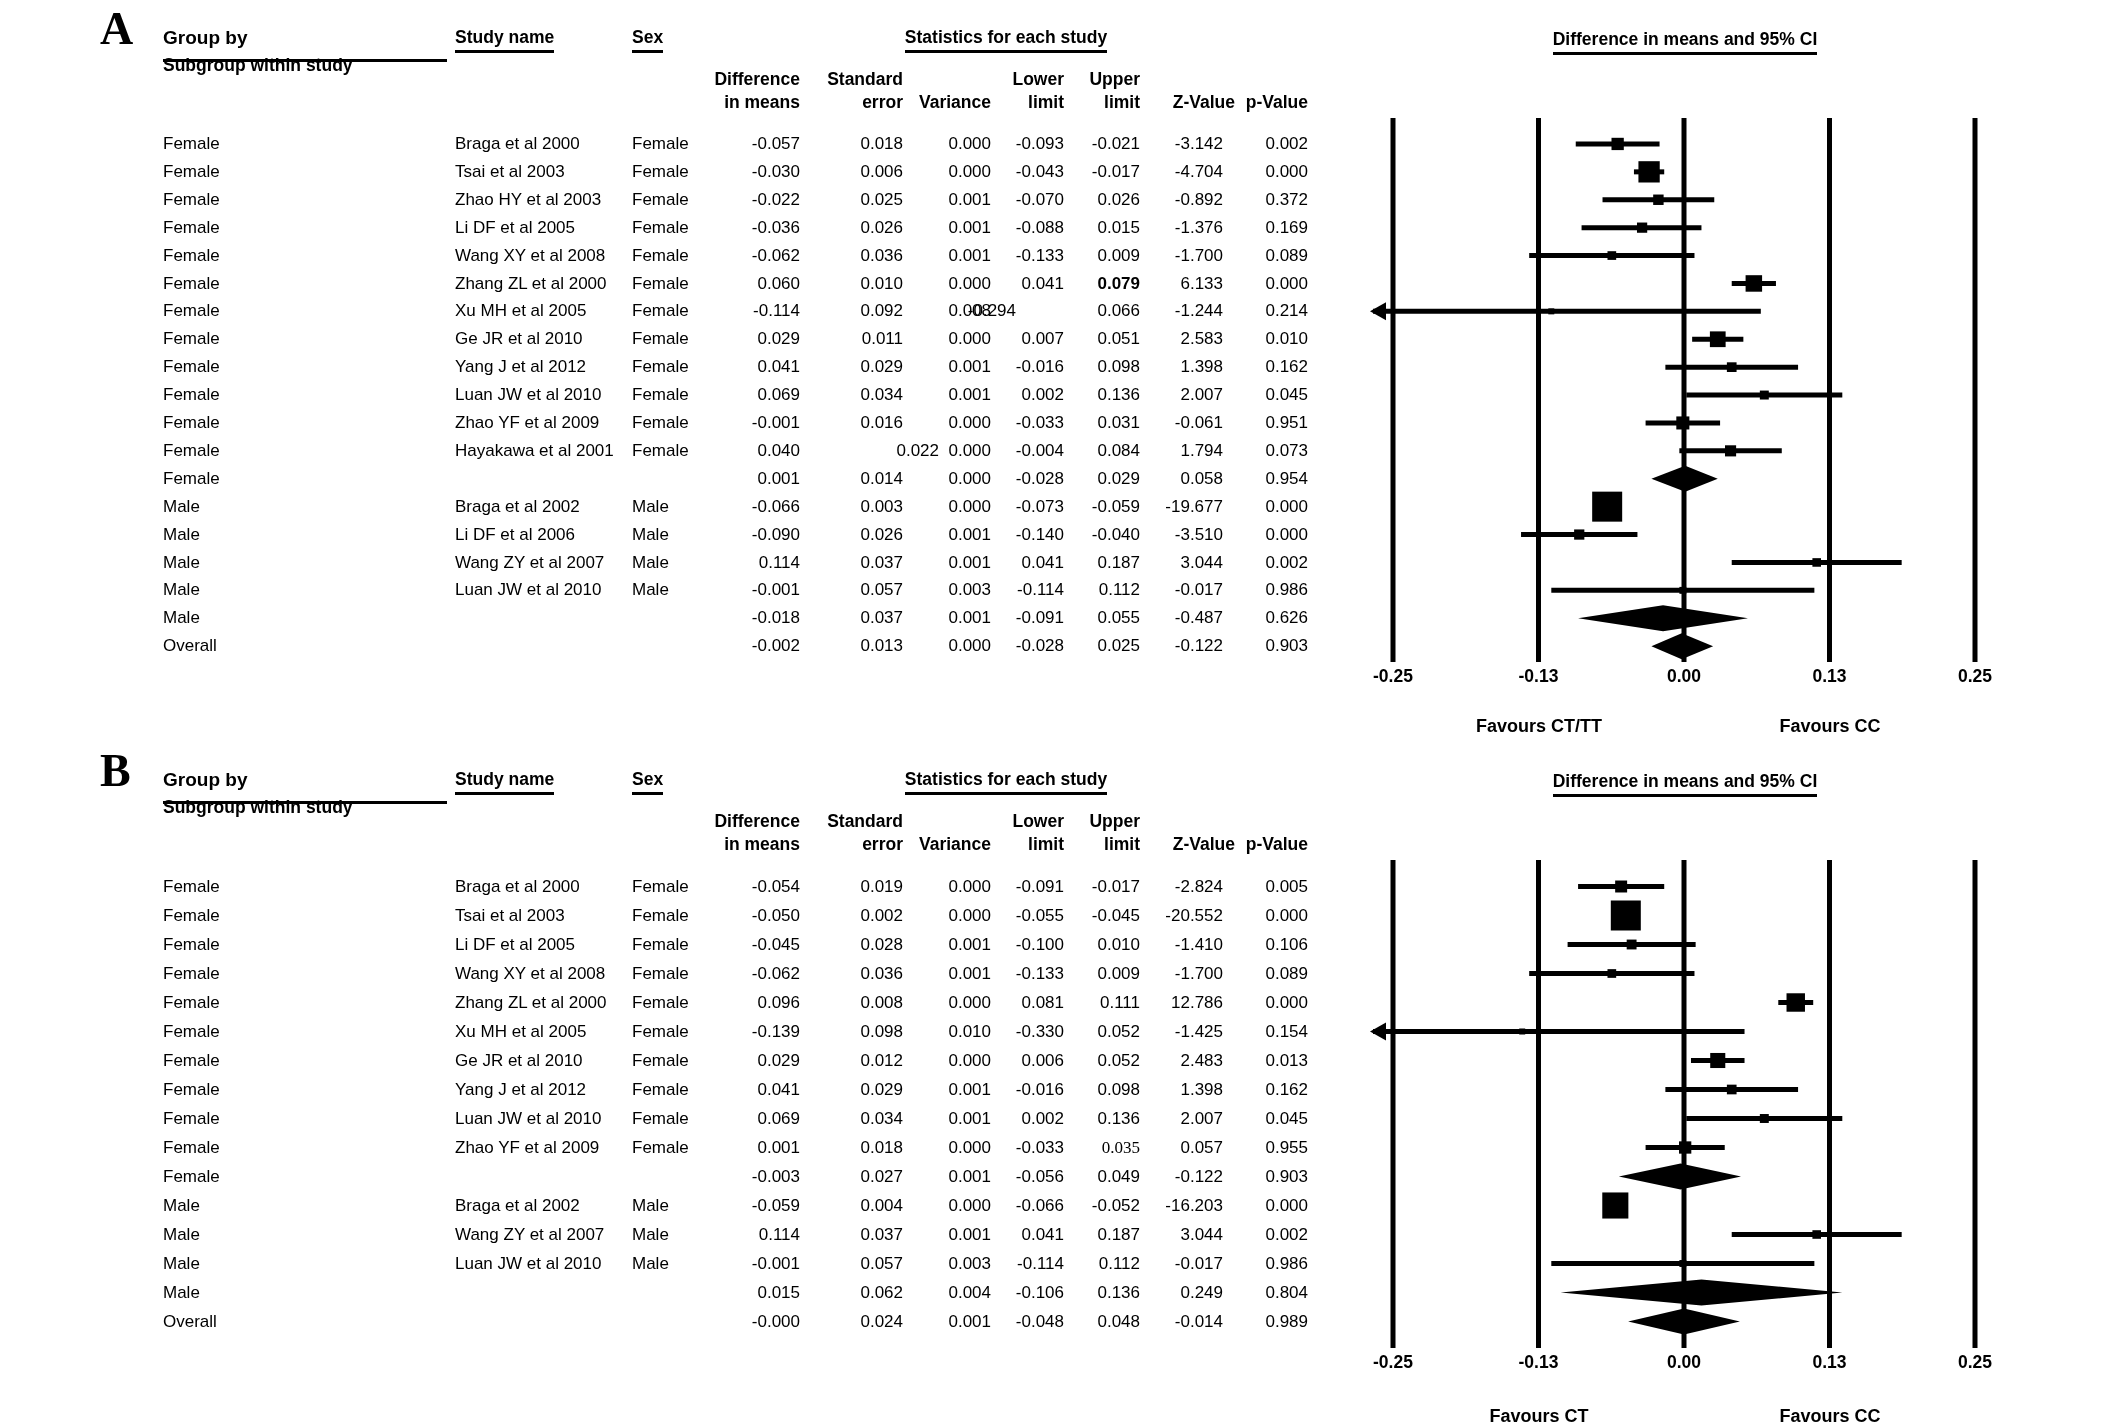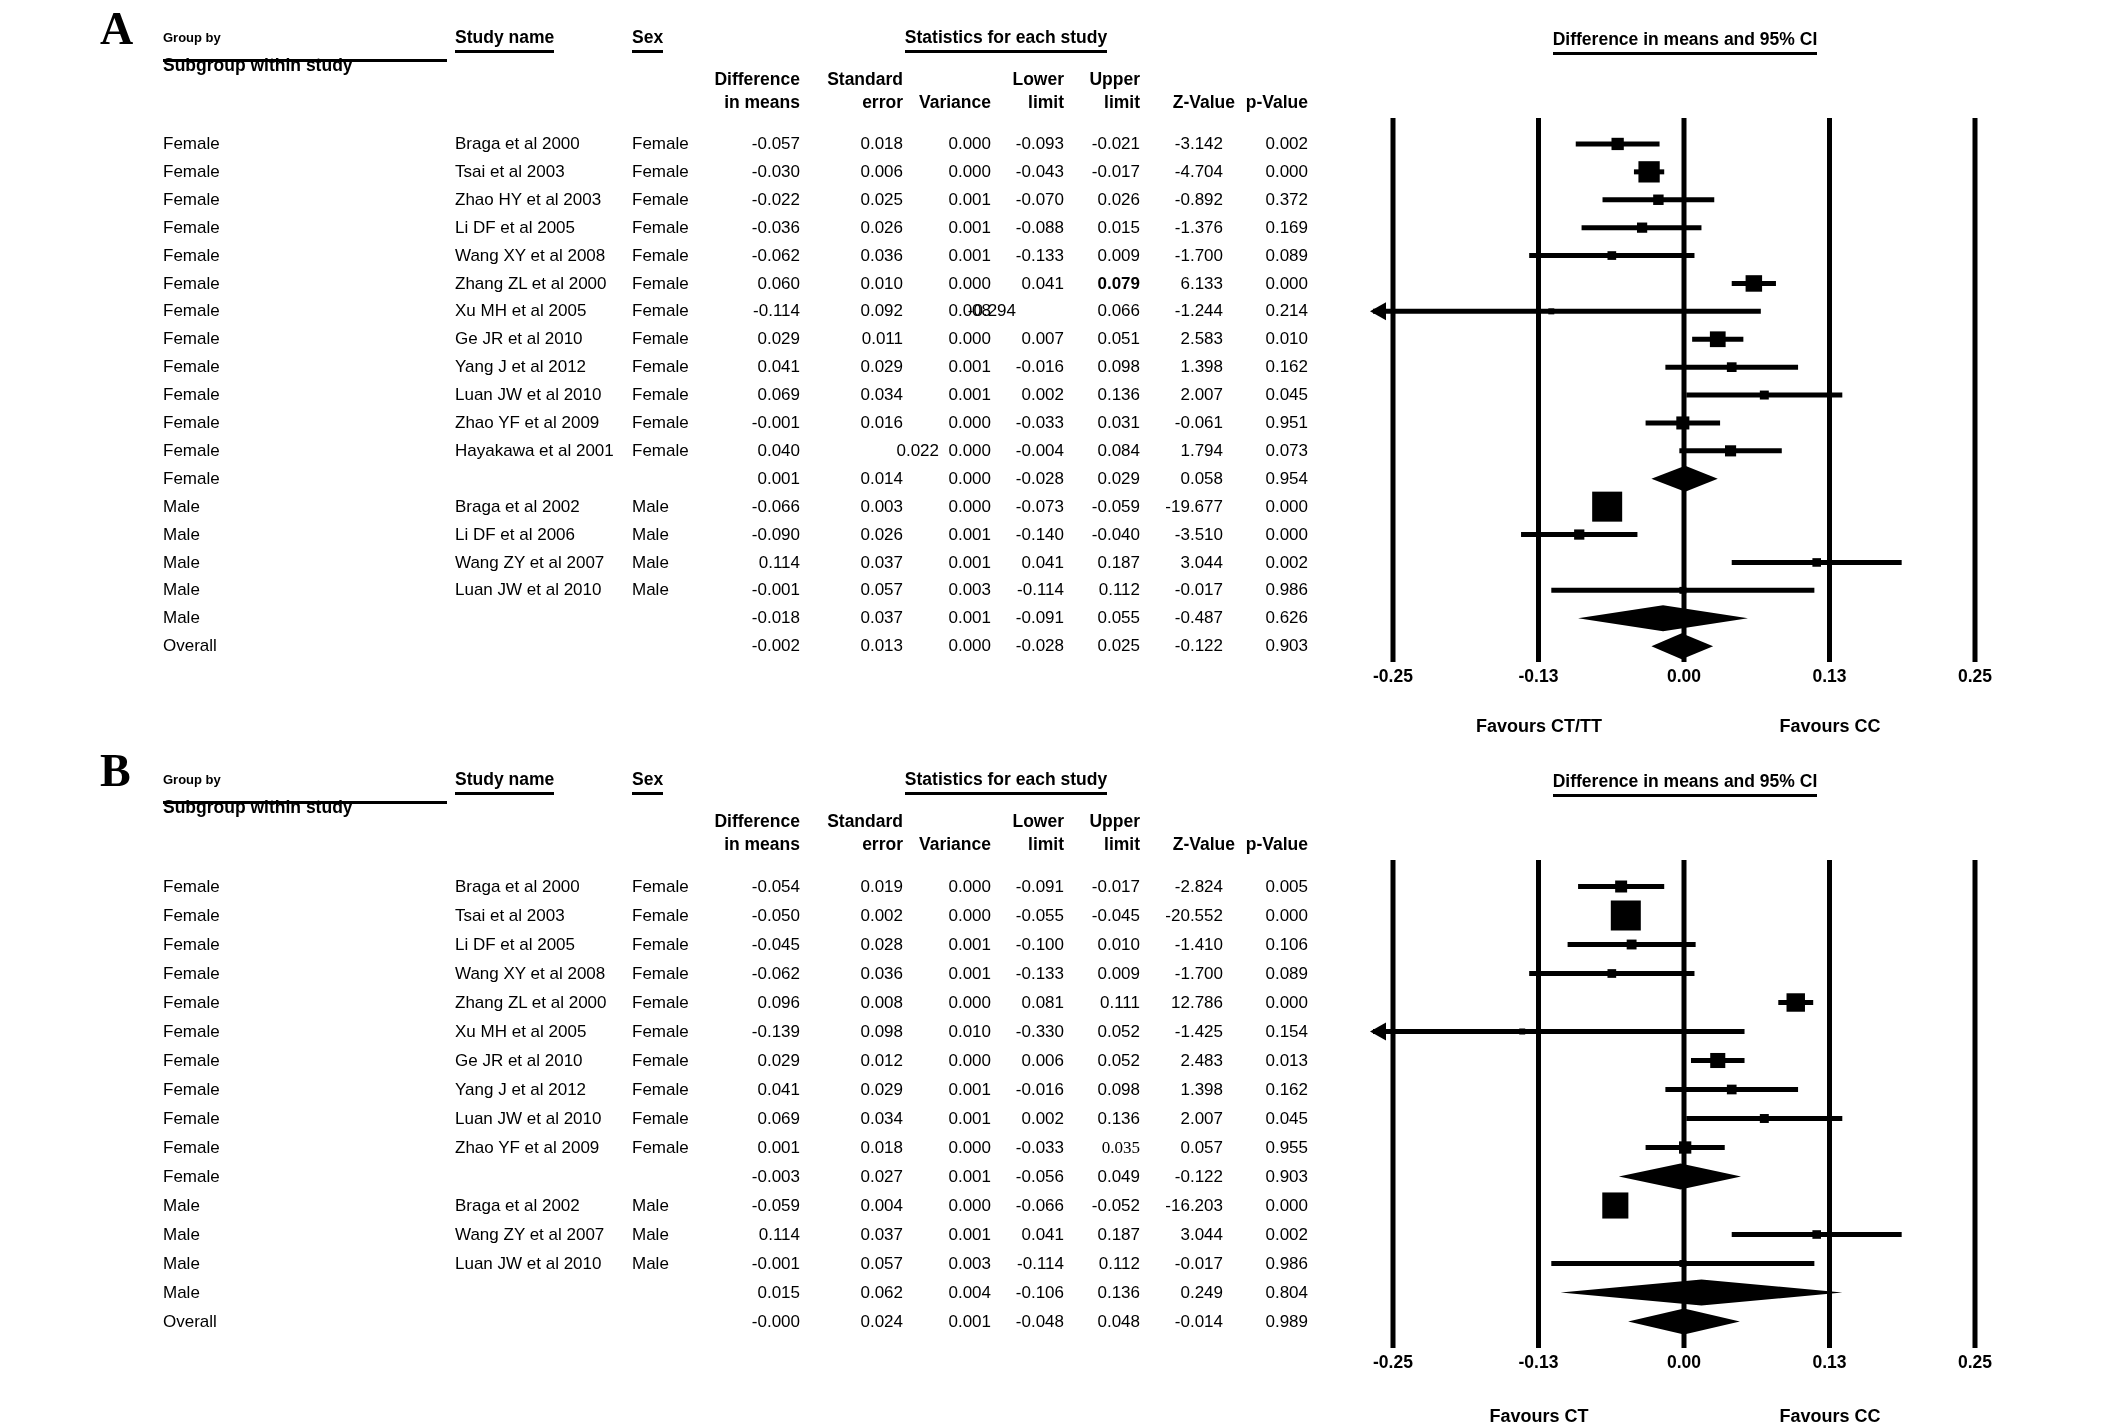--- a/index.html
+++ b/index.html
@@ -6,21 +6,21 @@
   body{width:2126px;height:1427px;position:relative;overflow:hidden;
        font-family:"Liberation Sans",sans-serif;color:#000;}
   .panel{position:absolute;left:0;width:2126px;}
   #panel-A{top:0;height:745px;}
   #panel-B{top:742px;height:685px;}
   .letter{position:absolute;left:100px;top:6px;font-family:"Liberation Serif",serif;
           font-weight:700;font-size:46px;line-height:46px;}
   .hdr{position:absolute;font-weight:700;font-size:17.5px;line-height:21px;white-space:nowrap;}
   .u{display:inline-block;border-bottom:3px solid #000;padding-bottom:2px;}
   .gbwrap{position:absolute;left:163px;top:27px;width:284px;border-bottom:3px solid #000;
-          padding-bottom:11px;font-weight:700;font-size:13px;line-height:21px;}
+          padding-bottom:11px;font-weight:700;font-size:19px;line-height:21px;}
   .subgroup{position:absolute;left:163px;top:55px;font-weight:700;font-size:17.5px;}
   .sn{left:455px;top:27px;}
   .sx{left:632px;top:27px;}
   .stats{left:868px;top:27px;width:276px;text-align:center;}
   .ptitle{left:1504px;top:29px;width:362px;text-align:center;}
   .ch{position:absolute;width:110px;text-align:right;font-weight:700;font-size:17.5px;
       line-height:21px;white-space:nowrap;}
   .ch.l1{top:69px;} .ch.l2{top:92px;}
   .ch.c-diff{left:690px;} .ch.c-se{left:793px;} .ch.c-var{left:881px;}
   .ch.c-low{left:954px;} .ch.c-up{left:1030px;} .ch.c-z{left:1125px;} .ch.c-p{left:1198px;}

